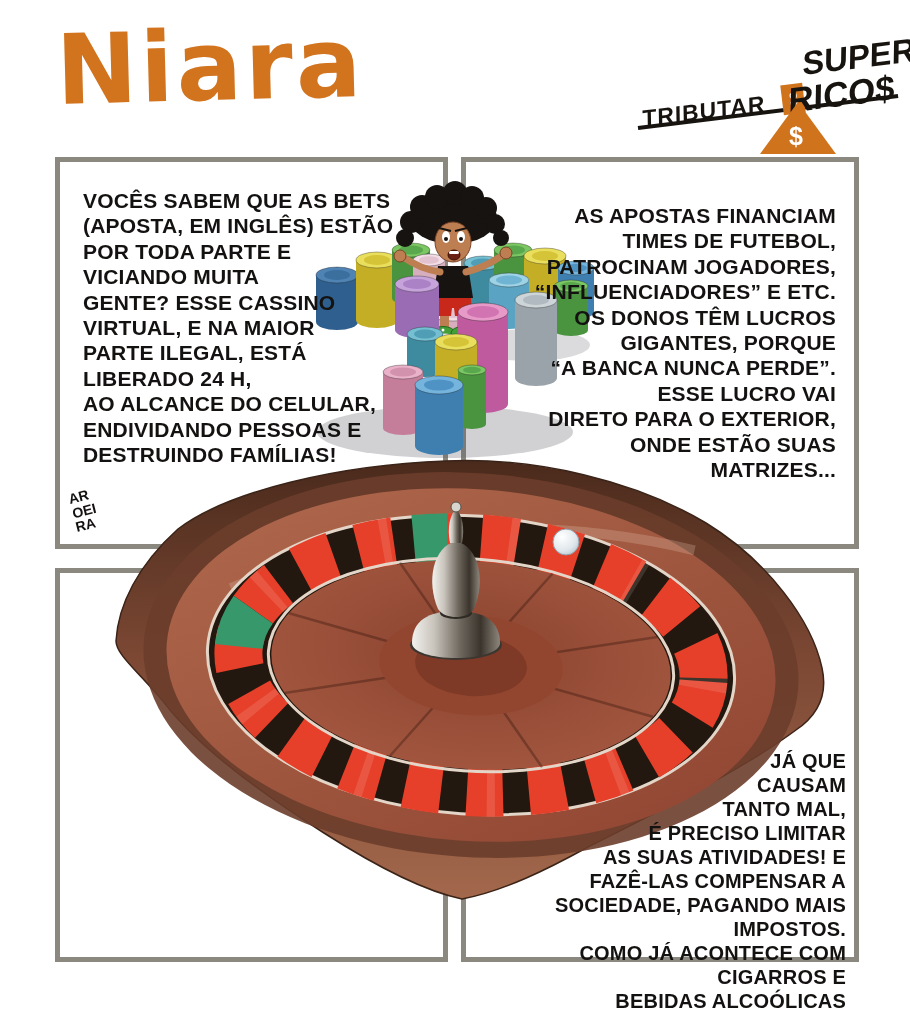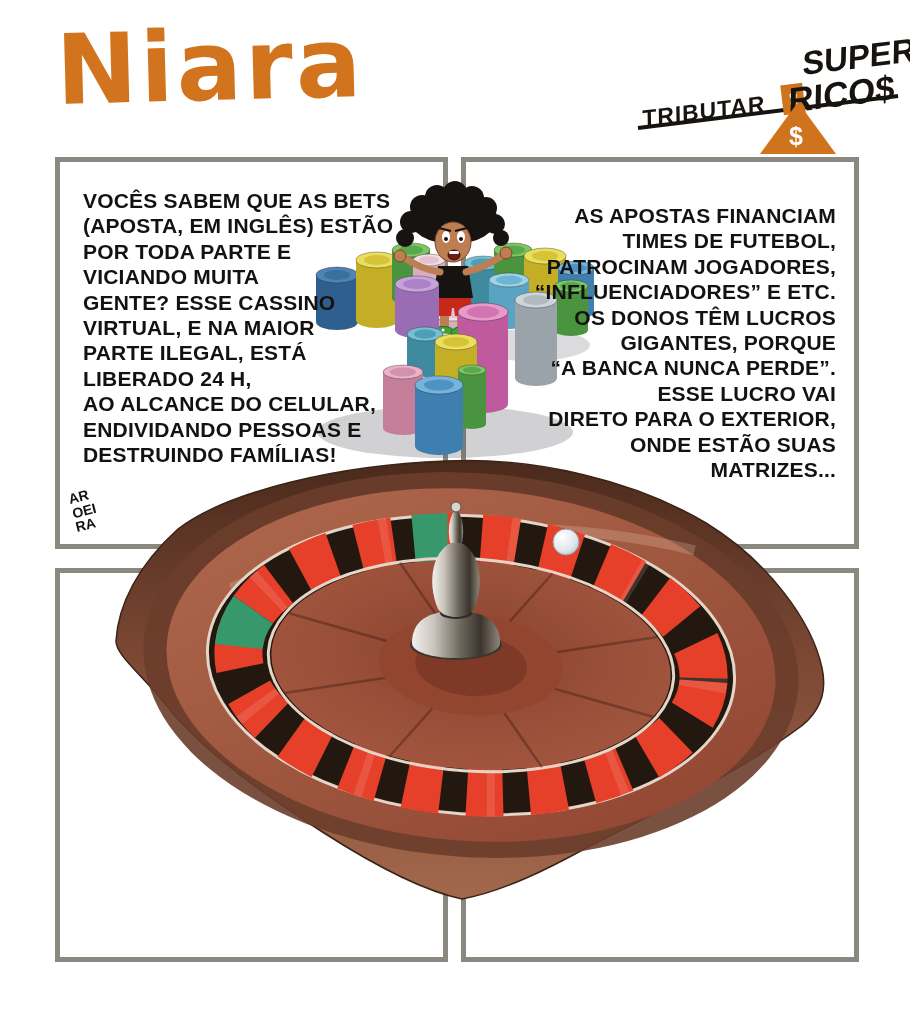--- a/index.html
+++ b/index.html
@@ -96,20 +96,29 @@
 TIMES DE FUTEBOL,
 PATROCINAM JOGADORES,
 “INFLUENCIADORES” E ETC.
 OS DONOS TÊM LUCROS
 GIGANTES, PORQUE
 “A BANCA NUNCA PERDE”.
 ESSE LUCRO VAI
 DIRETO PARA O EXTERIOR,
 ONDE ESTÃO SUAS
 MATRIZES...</p>
+  <p class="cap" id="cap4">JÁ QUE
+CAUSAM
+TANTO MAL,
+É PRECISO LIMITAR
+AS SUAS ATIVIDADES! E
+FAZÊ-LAS COMPENSAR A
+SOCIEDADE, PAGANDO MAIS IMPOSTOS.
+COMO JÁ ACONTECE COM CIGARROS E
+BEBIDAS ALCOÓLICAS</p>
 
   <div class="signature">AROEIRA</div>
 
   <svg class="chips-svg" viewBox="0 0 300 290">
     <ellipse cx="140" cy="252" rx="128" ry="26" fill="rgba(90,90,100,0.28)"></ellipse>
     <ellipse cx="225" cy="165" rx="60" ry="16" fill="rgba(90,90,100,0.22)"></ellipse>
 
     <g class="stk">
         <path class="cb-dblue" d="M11,95 L11,142 A21,8 0 0 0 53,142 L53,95 Z"></path>
         <ellipse class="ct-dblue" cx="32" cy="95" rx="21" ry="8"></ellipse>

